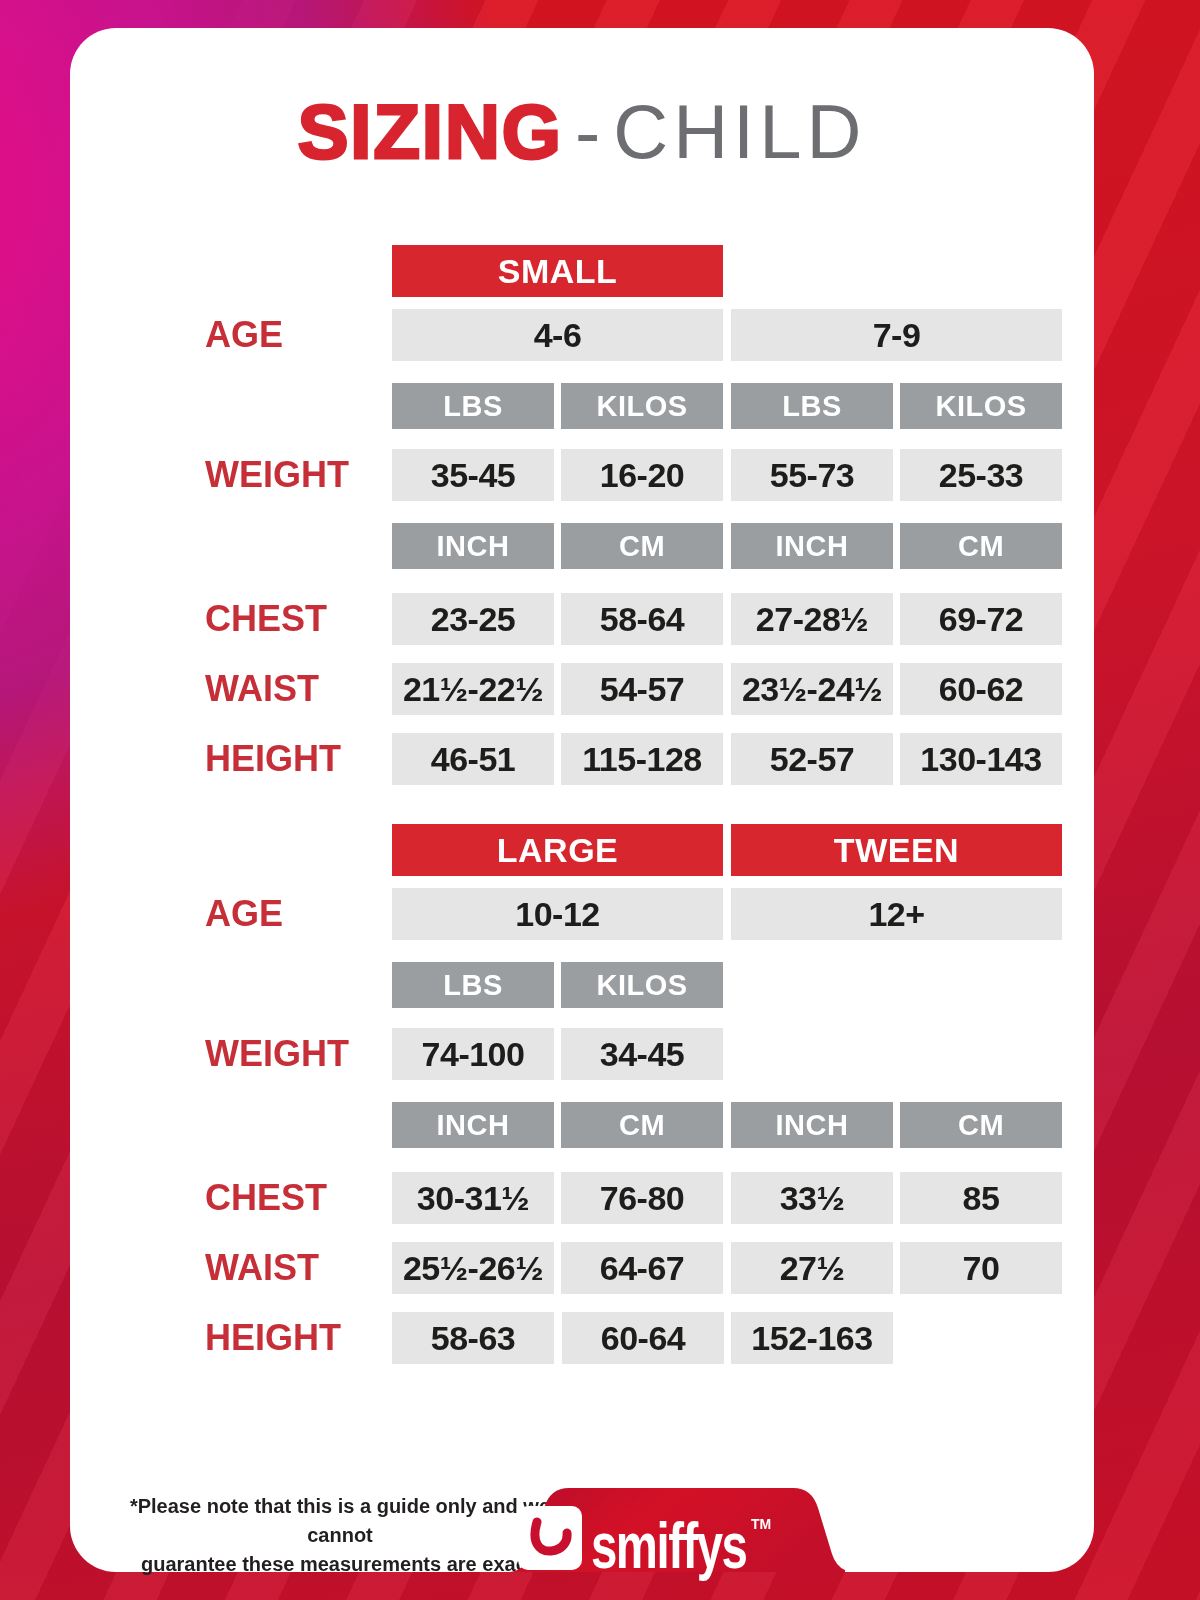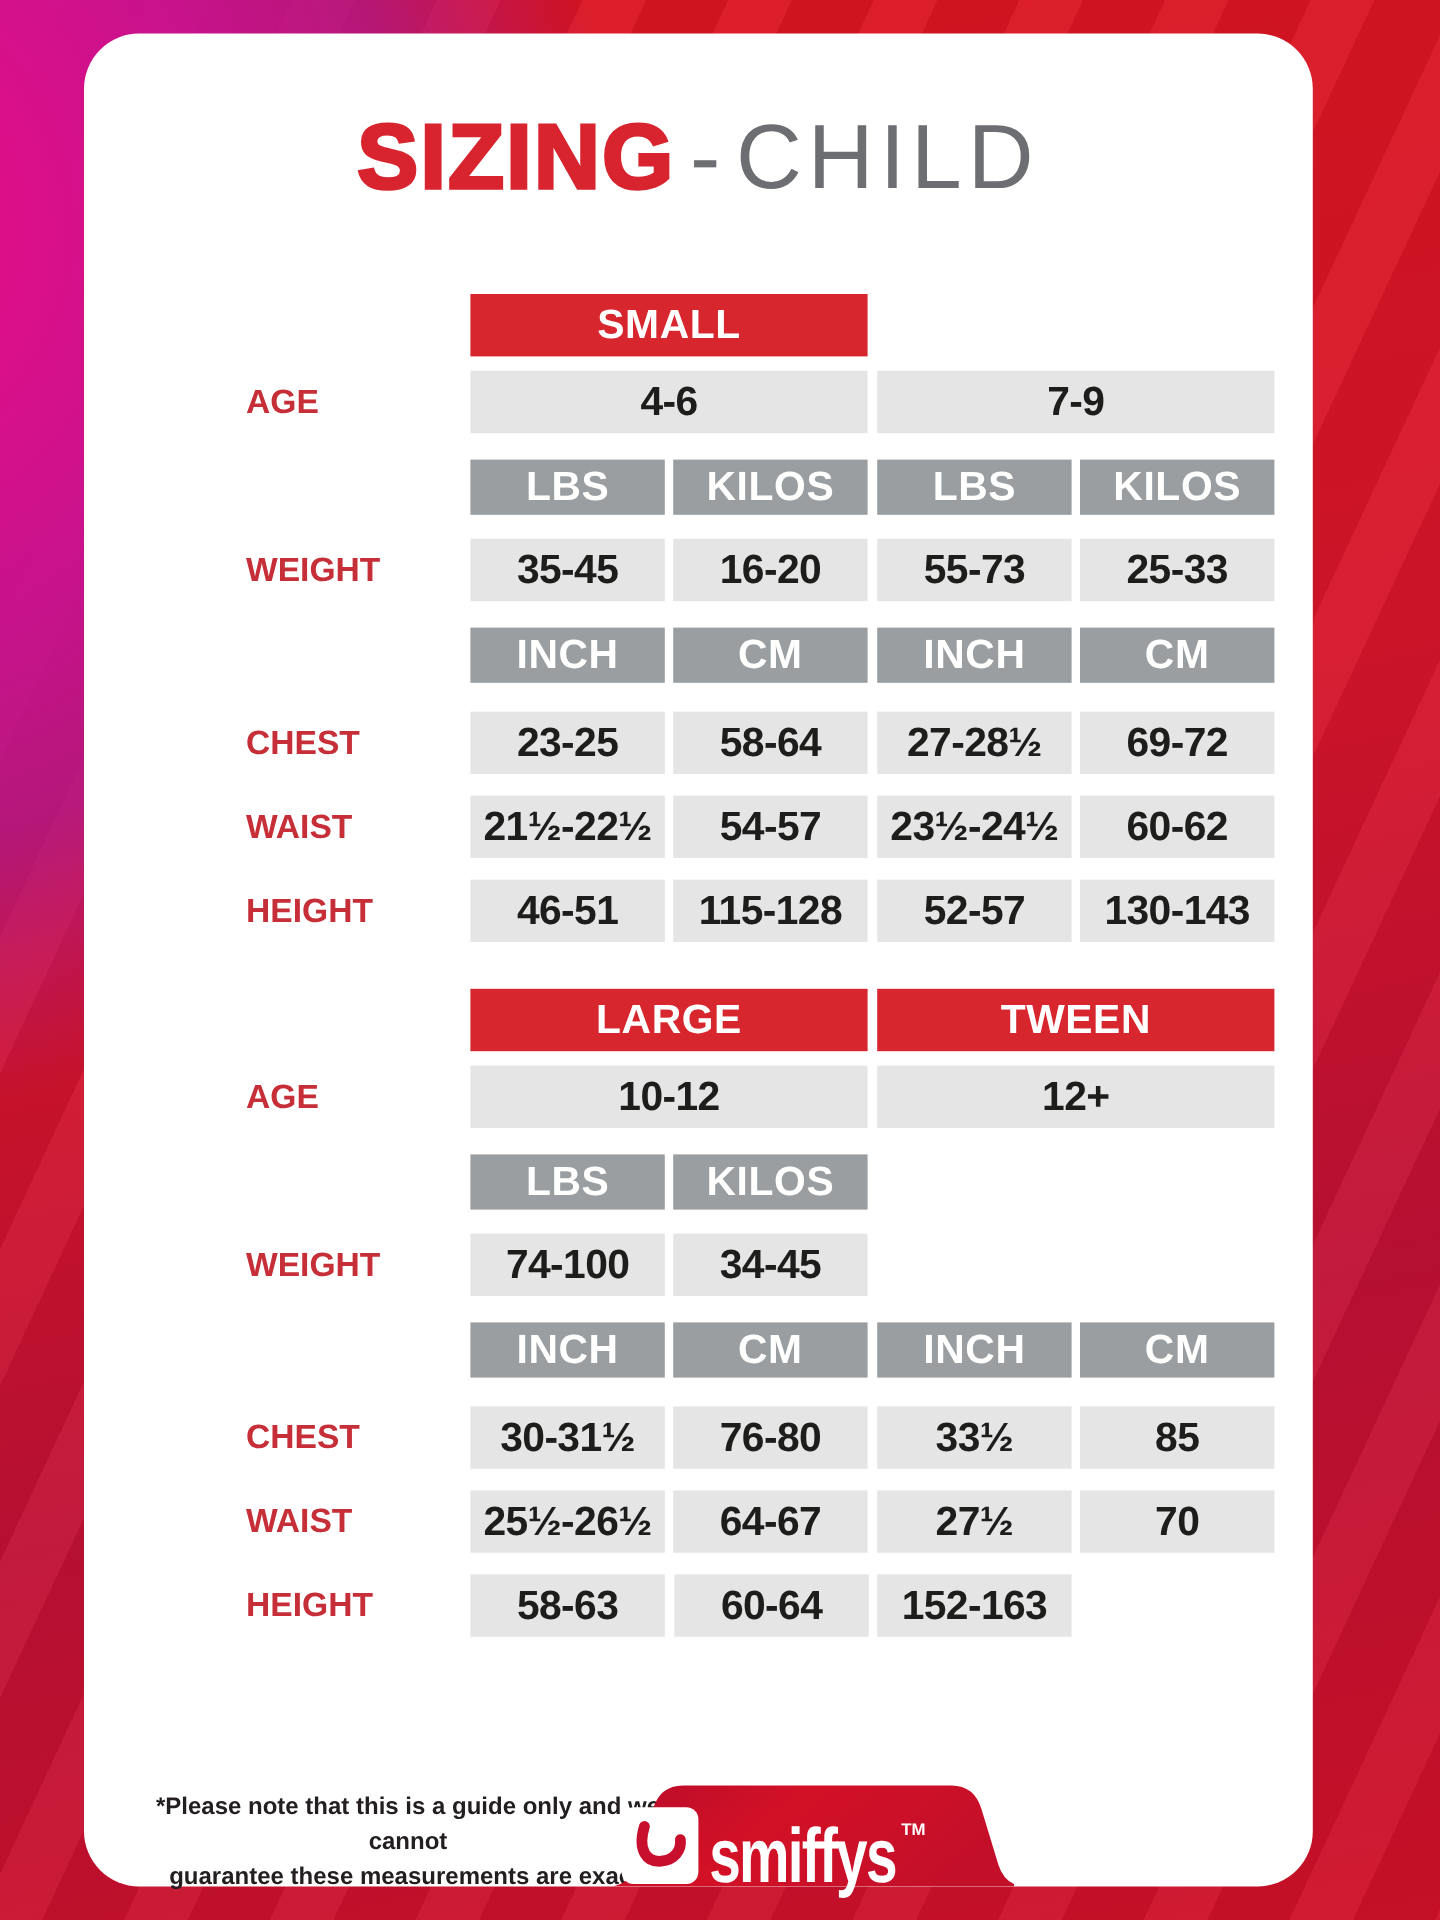--- a/index.html
+++ b/index.html
@@ -24,33 +24,33 @@
   .t-red{color:#d8242e;-webkit-text-stroke:3px #d8242e;letter-spacing:2px;}
   .t-sep{color:#6d6e71;font-weight:400;margin:0 12px;}
   .t-gray{color:#6d6e71;font-weight:400;letter-spacing:5px;}
   
   .size-table{position:absolute;left:135px;}
   .t1{top:217px;}
   .t2{top:796px;}
   .row{display:flex;align-items:center;}
   .lbl{
     width:187px;flex:0 0 187px;color:#c62f38;font-weight:700;
-    font-size:28px;letter-spacing:0;
+    font-size:36px;letter-spacing:0;
   }
   .cell{
     display:flex;align-items:center;justify-content:center;
     font-weight:700;color:#1d1d1b;font-size:34px;letter-spacing:-0.5px;
   }
   .cell.full{width:331px;flex:0 0 331px;}
   .cell.half{width:162px;flex:0 0 162px;}
   .gapS{margin-left:7px;}
   .gapL{margin-left:8px;}
   .cell.red{background:#d7262e;color:#ffffff;height:52px;font-size:34px;letter-spacing:.5px;}
   .cell.lt{background:#e4e5e4;height:52px;}
-  .cell.gray{background:#9a9ea1;color:#ffffff;height:46px;font-size:34px;letter-spacing:.5px;}
+  .cell.gray{background:#9a9ea1;color:#ffffff;height:46px;font-size:29px;letter-spacing:.5px;}
   .mb-hdr{margin-bottom:12px;}
   .mb-age{margin-bottom:22px;}
   .mb-units1{margin-bottom:20px;}
   .mb-weight{margin-bottom:22px;}
   .mb-units2{margin-bottom:24px;}
   .mb-meas{margin-bottom:18px;}
   
   .note{
     position:absolute;left:35px;top:1464px;width:470px;
     text-align:center;font-size:20px;line-height:1.45;font-weight:700;color:#231f20;

